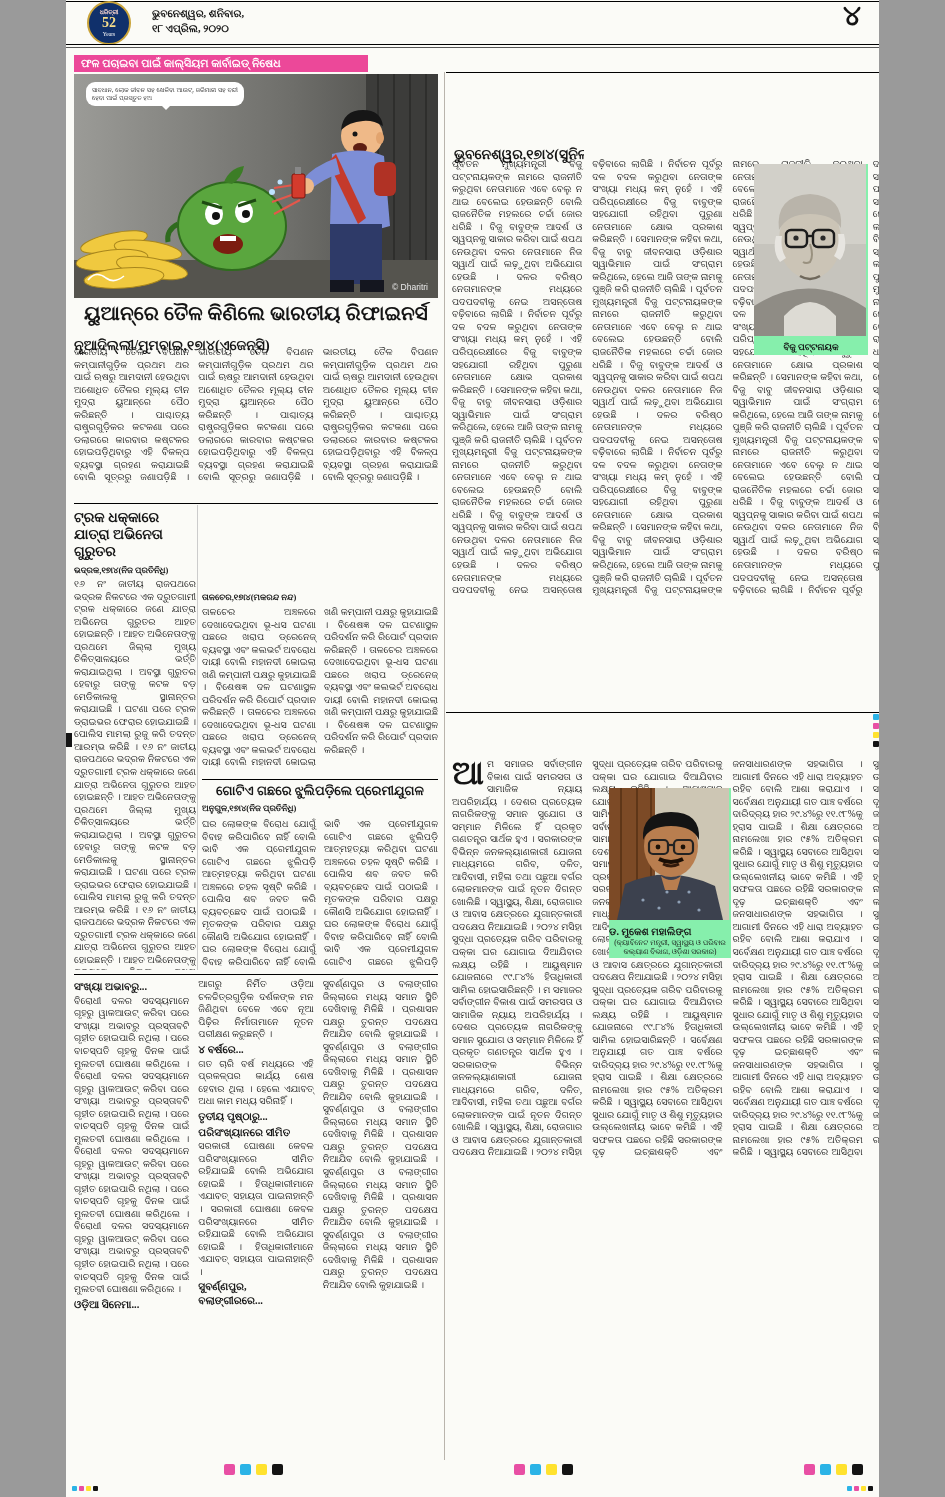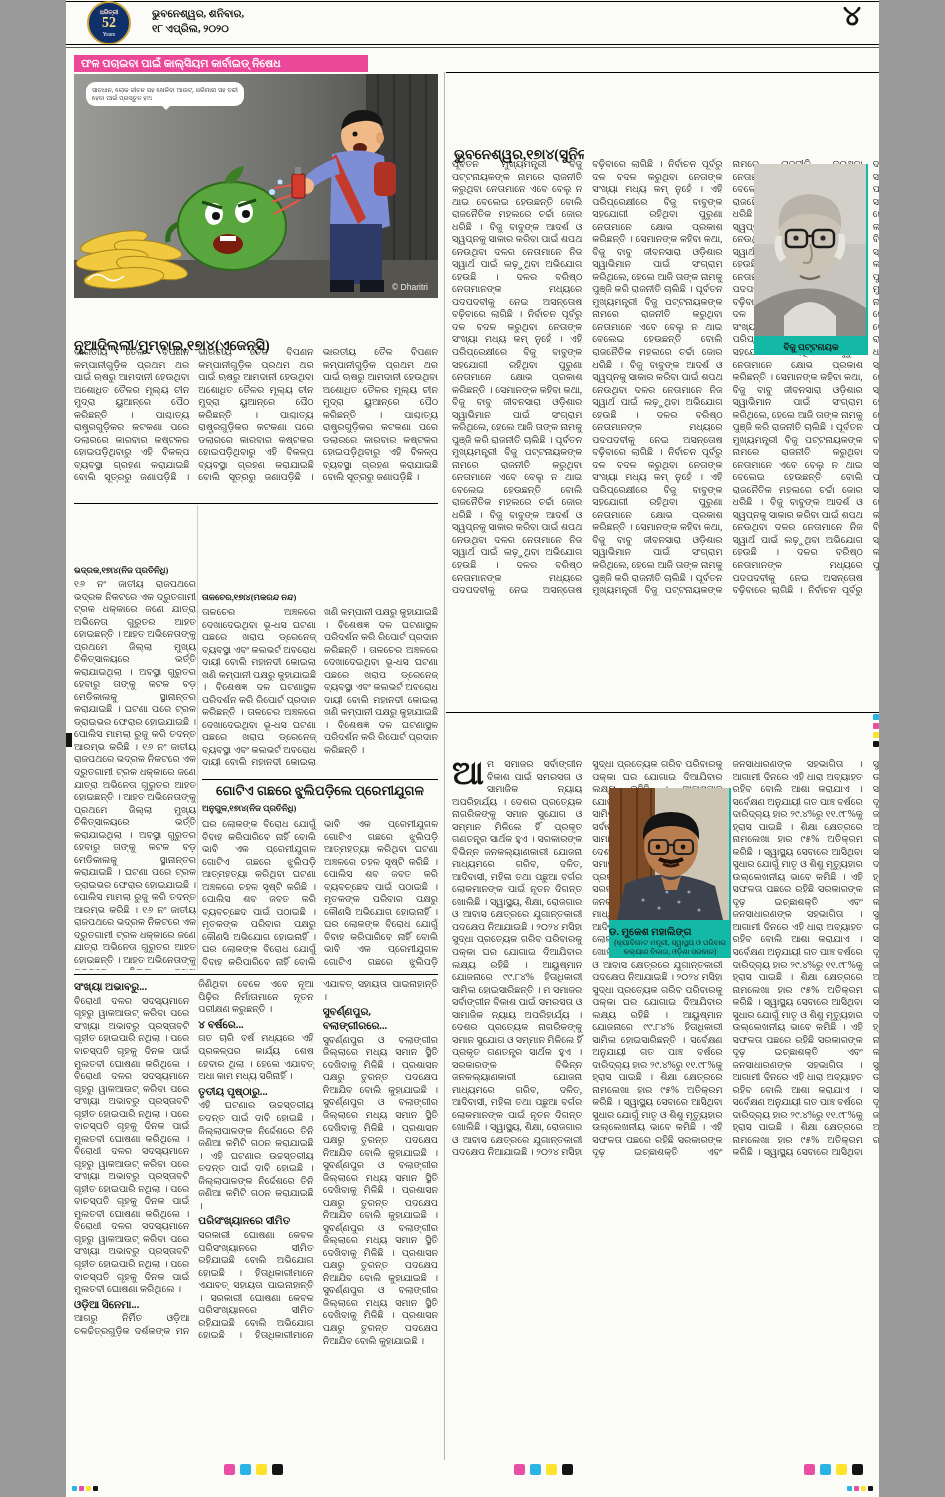--- a/index.html
+++ b/index.html
@@ -19,21 +19,21 @@
 .kicker{position:absolute;left:8px;top:55px;width:294px;height:17px;background:#ec4899;color:#fff;font-size:11px;font-weight:bold;line-height:17px;padding:0 7px;white-space:nowrap;overflow:hidden}
 .cartoon{position:absolute;left:8px;top:74px;width:364px;height:224px;background:#777;overflow:hidden}
 .bubble{position:absolute;left:12px;top:8px;width:158px;background:#fff;border-radius:9px;padding:4px 6px;font-size:6.3px;line-height:1.3;color:#222;text-align:justify}
 .bubble:after{content:"";position:absolute;left:74px;bottom:-10px;border:6px solid transparent;border-top-color:#fff}
 .credit{position:absolute;right:10px;bottom:6px;font-size:8.5px;color:#e9e9e9;font-family:"Liberation Sans",sans-serif}
 
 .dateline{position:absolute;font-size:14px;font-weight:bold;white-space:nowrap;overflow:hidden}
 .body-text{font-size:9.5px;line-height:1.32;text-align:justify;overflow:hidden;word-break:break-word}
 .headline-xl{position:absolute;left:386px;top:78px;width:551px;height:52px;font-size:36px;font-weight:900;text-align:center;white-space:nowrap;overflow:hidden;letter-spacing:-1px}
 .lead-body{position:absolute;left:386px;top:158px;width:551px;height:552px;column-count:4;column-gap:10px}
-.photo-fig{position:absolute;background:#14b8a6;padding:0 0 2px}
+.photo-fig{position:absolute;background:#86efac;padding:0 0 2px}
 .figcap{font-size:9px;font-weight:bold;text-align:center;padding-top:2px}
 .h-yuan{position:absolute;left:8px;top:302px;width:364px;height:27px;font-size:20px;font-weight:900;text-align:center;white-space:nowrap;overflow:hidden}
 .yuan-body{position:absolute;left:8px;top:346px;width:364px;height:156px;column-count:3;column-gap:9px}
 .h-truck{position:absolute;left:8px;top:509px;width:122px;max-height:54px;font-size:14px;line-height:1.22;font-weight:900;overflow:hidden}
 .truck-body{position:absolute;left:8px;top:578px;width:122px;height:392px}
 .h-drain{position:absolute;left:136px;top:542px;width:236px;max-height:48px;font-size:16px;line-height:1.25;font-weight:900;text-align:center;overflow:hidden}
 .drain-body{position:absolute;left:136px;top:606px;width:236px;height:170px;column-count:2;column-gap:8px}
 .h-lovers{position:absolute;left:136px;top:783px;width:236px;height:18px;font-size:13px;font-weight:900;text-align:center;white-space:nowrap;overflow:hidden}
 .lovers-body{position:absolute;left:136px;top:818px;width:236px;height:152px;column-count:2;column-gap:8px}
 .h-opinion{position:absolute;left:386px;top:717px;width:551px;height:38px;font-size:27px;font-weight:900;text-align:center;white-space:nowrap;overflow:hidden}
@@ -164,25 +164,27 @@
       <rect x="59" y="66" width="21" height="17" rx="5" fill="none" stroke="#1c1c1c" stroke-width="2.4"></rect>
       <line x1="53" y1="72" x2="59" y2="72" stroke="#1c1c1c" stroke-width="2.4"></line>
       <circle cx="42" cy="74" r="2.6" fill="#2a2a2a"></circle>
         <circle cx="69" cy="74" r="2.6" fill="#2a2a2a"></circle>
       <path d="M56 80 q4 12 0 18 q-4 2 -7 0" stroke="#99917f" stroke-width="2" fill="none"></path>
       <path d="M46 112 q10 6 20 0" stroke="#6f685b" stroke-width="2.4" fill="none"></path>
     </svg>
     <figcaption class="figcap">ବିଜୁ ପଟ୍ଟନାୟକ</figcaption>
   </figure>
 
+  <h2 class="h-yuan">ୟୁଆନ୍‌ରେ ତୈଳ କିଣିଲେ ଭାରତୀୟ ରିଫାଇନର୍ସ</h2>
   <div class="dateline" style="left:8px;top:338px;width:200px">ନୂଆଦିଲ୍ଲୀ/ମୁମ୍ବାଇ,୧୭ା୪(ଏଜେନ୍ସି)</div>
   <div class="yuan-body body-text">
     <span>ଭାରତୀୟ ତୈଳ ବିପଣନ କମ୍ପାନୀଗୁଡ଼ିକ ପ୍ରଥମ ଥର ପାଇଁ ଋଷରୁ ଆମଦାନୀ ହେଉଥିବା ଅଶୋଧିତ ତୈଳର ମୂଲ୍ୟ ଚୀନ ମୁଦ୍ରା ୟୁଆନ୍‌ରେ ପୈଠ କରିଛନ୍ତି । ପାଶ୍ଚାତ୍ୟ ରାଷ୍ଟ୍ରଗୁଡ଼ିକର କଟକଣା ପରେ ଡଲାରରେ କାରବାର କଷ୍ଟକର ହୋଇପଡ଼ିଥିବାରୁ ଏହି ବିକଳ୍ପ ବ୍ୟବସ୍ଥା ଗ୍ରହଣ କରାଯାଇଛି ବୋଲି ସୂତ୍ରରୁ ଜଣାପଡ଼ିଛି । ଭାରତୀୟ ତୈଳ ବିପଣନ କମ୍ପାନୀଗୁଡ଼ିକ ପ୍ରଥମ ଥର ପାଇଁ ଋଷରୁ ଆମଦାନୀ ହେଉଥିବା ଅଶୋଧିତ ତୈଳର ମୂଲ୍ୟ ଚୀନ ମୁଦ୍ରା ୟୁଆନ୍‌ରେ ପୈଠ କରିଛନ୍ତି । ପାଶ୍ଚାତ୍ୟ ରାଷ୍ଟ୍ରଗୁଡ଼ିକର କଟକଣା ପରେ ଡଲାରରେ କାରବାର କଷ୍ଟକର ହୋଇପଡ଼ିଥିବାରୁ ଏହି ବିକଳ୍ପ ବ୍ୟବସ୍ଥା ଗ୍ରହଣ କରାଯାଇଛି ବୋଲି ସୂତ୍ରରୁ ଜଣାପଡ଼ିଛି । ଭାରତୀୟ ତୈଳ ବିପଣନ କମ୍ପାନୀଗୁଡ଼ିକ ପ୍ରଥମ ଥର ପାଇଁ ଋଷରୁ ଆମଦାନୀ ହେଉଥିବା ଅଶୋଧିତ ତୈଳର ମୂଲ୍ୟ ଚୀନ ମୁଦ୍ରା ୟୁଆନ୍‌ରେ ପୈଠ କରିଛନ୍ତି । ପାଶ୍ଚାତ୍ୟ ରାଷ୍ଟ୍ରଗୁଡ଼ିକର କଟକଣା ପରେ ଡଲାରରେ କାରବାର କଷ୍ଟକର ହୋଇପଡ଼ିଥିବାରୁ ଏହି ବିକଳ୍ପ ବ୍ୟବସ୍ଥା ଗ୍ରହଣ କରାଯାଇଛି ବୋଲି ସୂତ୍ରରୁ ଜଣାପଡ଼ିଛି । </span>
   </div>
 
+  <h3 class="h-truck">ଟ୍ରକ ଧକ୍କାରେ ଯାତ୍ରା ଅଭିନେତା ଗୁରୁତର</h3>
   <div class="dateline" style="left:8px;top:565px;width:122px;font-size:8.5px">ଭଦ୍ରକ,୧୭ା୪(ନିଜ ପ୍ରତିନିଧି)</div>
   <div class="truck-body body-text">
     <span>୧୬ ନଂ ଜାତୀୟ ରାଜପଥରେ ଭଦ୍ରକ ନିକଟରେ ଏକ ଦ୍ରୁତଗାମୀ ଟ୍ରକ ଧକ୍କାରେ ଜଣେ ଯାତ୍ରା ଅଭିନେତା ଗୁରୁତର ଆହତ ହୋଇଛନ୍ତି । ଆହତ ଅଭିନେତାଙ୍କୁ ପ୍ରଥମେ ଜିଲ୍ଲା ମୁଖ୍ୟ ଚିକିତ୍ସାଳୟରେ ଭର୍ତ୍ତି କରାଯାଇଥିଲା । ଅବସ୍ଥା ଗୁରୁତର ହେବାରୁ ତାଙ୍କୁ କଟକ ବଡ଼ ମେଡିକାଲକୁ ସ୍ଥାନାନ୍ତର କରାଯାଇଛି । ଘଟଣା ପରେ ଟ୍ରକ ଡ୍ରାଇଭର ଫେରାର ହୋଇଯାଇଛି । ପୋଲିସ ମାମଲା ରୁଜୁ କରି ତଦନ୍ତ ଆରମ୍ଭ କରିଛି । ୧୬ ନଂ ଜାତୀୟ ରାଜପଥରେ ଭଦ୍ରକ ନିକଟରେ ଏକ ଦ୍ରୁତଗାମୀ ଟ୍ରକ ଧକ୍କାରେ ଜଣେ ଯାତ୍ରା ଅଭିନେତା ଗୁରୁତର ଆହତ ହୋଇଛନ୍ତି । ଆହତ ଅଭିନେତାଙ୍କୁ ପ୍ରଥମେ ଜିଲ୍ଲା ମୁଖ୍ୟ ଚିକିତ୍ସାଳୟରେ ଭର୍ତ୍ତି କରାଯାଇଥିଲା । ଅବସ୍ଥା ଗୁରୁତର ହେବାରୁ ତାଙ୍କୁ କଟକ ବଡ଼ ମେଡିକାଲକୁ ସ୍ଥାନାନ୍ତର କରାଯାଇଛି । ଘଟଣା ପରେ ଟ୍ରକ ଡ୍ରାଇଭର ଫେରାର ହୋଇଯାଇଛି । ପୋଲିସ ମାମଲା ରୁଜୁ କରି ତଦନ୍ତ ଆରମ୍ଭ କରିଛି । ୧୬ ନଂ ଜାତୀୟ ରାଜପଥରେ ଭଦ୍ରକ ନିକଟରେ ଏକ ଦ୍ରୁତଗାମୀ ଟ୍ରକ ଧକ୍କାରେ ଜଣେ ଯାତ୍ରା ଅଭିନେତା ଗୁରୁତର ଆହତ ହୋଇଛନ୍ତି । ଆହତ ଅଭିନେତାଙ୍କୁ ପ୍ରଥମେ ଜିଲ୍ଲା ମୁଖ୍ୟ ଚିକିତ୍ସାଳୟରେ ଭର୍ତ୍ତି କରାଯାଇଥିଲା । ଅବସ୍ଥା ଗୁରୁତର ହେବାରୁ ତାଙ୍କୁ କଟକ ବଡ଼ ମେଡିକାଲକୁ ସ୍ଥାନାନ୍ତର କରାଯାଇଛି । ଘଟଣା ପରେ ଟ୍ରକ ଡ୍ରାଇଭର ଫେରାର ହୋଇଯାଇଛି । ପୋଲିସ ମାମଲା ରୁଜୁ କରି ତଦନ୍ତ ଆରମ୍ଭ କରିଛି । </span>
   </div>
 
   <div class="dateline" style="left:136px;top:592px;width:180px;font-size:8.5px">ତାଳଚେର,୧୭ା୪(ମକରନ୍ଦ ନନ୍ଦ)</div>
   <div class="drain-body body-text">
     <span>ତାଳଚେର ଅଞ୍ଚଳରେ ଦେଖାଦେଇଥିବା ଭୂ-ଧସ ଘଟଣା ପଛରେ ଖରାପ ଡ୍ରେନେଜ୍ ବ୍ୟବସ୍ଥା ଏବଂ କଲଭର୍ଟ ଅବରୋଧ ଦାୟୀ ବୋଲି ମହାନଦୀ କୋଇଲା ଖଣି କମ୍ପାନୀ ପକ୍ଷରୁ କୁହାଯାଇଛି । ବିଶେଷଜ୍ଞ ଦଳ ଘଟଣାସ୍ଥଳ ପରିଦର୍ଶନ କରି ରିପୋର୍ଟ ପ୍ରଦାନ କରିଛନ୍ତି । ତାଳଚେର ଅଞ୍ଚଳରେ ଦେଖାଦେଇଥିବା ଭୂ-ଧସ ଘଟଣା ପଛରେ ଖରାପ ଡ୍ରେନେଜ୍ ବ୍ୟବସ୍ଥା ଏବଂ କଲଭର୍ଟ ଅବରୋଧ ଦାୟୀ ବୋଲି ମହାନଦୀ କୋଇଲା ଖଣି କମ୍ପାନୀ ପକ୍ଷରୁ କୁହାଯାଇଛି । ବିଶେଷଜ୍ଞ ଦଳ ଘଟଣାସ୍ଥଳ ପରିଦର୍ଶନ କରି ରିପୋର୍ଟ ପ୍ରଦାନ କରିଛନ୍ତି । ତାଳଚେର ଅଞ୍ଚଳରେ ଦେଖାଦେଇଥିବା ଭୂ-ଧସ ଘଟଣା ପଛରେ ଖରାପ ଡ୍ରେନେଜ୍ ବ୍ୟବସ୍ଥା ଏବଂ କଲଭର୍ଟ ଅବରୋଧ ଦାୟୀ ବୋଲି ମହାନଦୀ କୋଇଲା ଖଣି କମ୍ପାନୀ ପକ୍ଷରୁ କୁହାଯାଇଛି । ବିଶେଷଜ୍ଞ ଦଳ ଘଟଣାସ୍ଥଳ ପରିଦର୍ଶନ କରି ରିପୋର୍ଟ ପ୍ରଦାନ କରିଛନ୍ତି । </span>
   </div>
 
@@ -231,21 +233,20 @@
   </figure>
 
   <div class="cont-body body-text">
     <div class="subhead">ସଂଖ୍ୟା ଅଭାବରୁ...</div>
     <span>ବିରୋଧୀ ଦଳର ସଦସ୍ୟମାନେ ଗୃହରୁ ୱାକଆଉଟ୍ କରିବା ପରେ ସଂଖ୍ୟା ଅଭାବରୁ ପ୍ରସ୍ତାବଟି ଗୃହୀତ ହୋଇପାରି ନଥିଲା । ପରେ ବାଚସ୍ପତି ଗୃହକୁ ଦିନକ ପାଇଁ ମୁଲତବୀ ଘୋଷଣା କରିଥିଲେ । ବିରୋଧୀ ଦଳର ସଦସ୍ୟମାନେ ଗୃହରୁ ୱାକଆଉଟ୍ କରିବା ପରେ ସଂଖ୍ୟା ଅଭାବରୁ ପ୍ରସ୍ତାବଟି ଗୃହୀତ ହୋଇପାରି ନଥିଲା । ପରେ ବାଚସ୍ପତି ଗୃହକୁ ଦିନକ ପାଇଁ ମୁଲତବୀ ଘୋଷଣା କରିଥିଲେ । ବିରୋଧୀ ଦଳର ସଦସ୍ୟମାନେ ଗୃହରୁ ୱାକଆଉଟ୍ କରିବା ପରେ ସଂଖ୍ୟା ଅଭାବରୁ ପ୍ରସ୍ତାବଟି ଗୃହୀତ ହୋଇପାରି ନଥିଲା । ପରେ ବାଚସ୍ପତି ଗୃହକୁ ଦିନକ ପାଇଁ ମୁଲତବୀ ଘୋଷଣା କରିଥିଲେ । ବିରୋଧୀ ଦଳର ସଦସ୍ୟମାନେ ଗୃହରୁ ୱାକଆଉଟ୍ କରିବା ପରେ ସଂଖ୍ୟା ଅଭାବରୁ ପ୍ରସ୍ତାବଟି ଗୃହୀତ ହୋଇପାରି ନଥିଲା । ପରେ ବାଚସ୍ପତି ଗୃହକୁ ଦିନକ ପାଇଁ ମୁଲତବୀ ଘୋଷଣା କରିଥିଲେ । </span>
     <div class="subhead">ଓଡ଼ିଆ ସିନେମା...</div>
     <span>ଆଗରୁ ନିର୍ମିତ ଓଡ଼ିଆ ଚଳଚ୍ଚିତ୍ରଗୁଡ଼ିକ ଦର୍ଶକଙ୍କ ମନ ଜିଣିଥିବା ବେଳେ ଏବେ ନୂଆ ପିଢ଼ିର ନିର୍ମାତାମାନେ ନୂତନ ପରୀକ୍ଷଣ କରୁଛନ୍ତି । </span>
     <div class="subhead">୪ ବର୍ଷରେ...</div>
     <span>ଗତ ଚାରି ବର୍ଷ ମଧ୍ୟରେ ଏହି ପ୍ରକଳ୍ପର କାର୍ଯ୍ୟ ଶେଷ ହେବାର ଥିଲା । ହେଲେ ଏଯାବତ୍ ଅଧା କାମ ମଧ୍ୟ ସରିନାହିଁ । </span>
     <div class="subhead">ତୃତୀୟ ପୃଷ୍ଠାରୁ...</div>
-    <span>ଏହି ଘଟଣାର ଉଚ୍ଚସ୍ତରୀୟ ତଦନ୍ତ ପାଇଁ ଦାବି ହୋଇଛି । ଜିଲ୍ଲାପାଳଙ୍କ ନିର୍ଦ୍ଦେଶରେ ତିନି ଜଣିଆ କମିଟି ଗଠନ କରାଯାଇଛି । ଏହି ଘଟଣାର ଉଚ୍ଚସ୍ତରୀୟ ତଦନ୍ତ ପାଇଁ ଦାବି ହୋଇଛି । ଜିଲ୍ଲାପାଳଙ୍କ ନିର୍ଦ୍ଦେଶରେ ତିନି ଜଣିଆ କମିଟି ଗଠନ କରାଯାଇଛି । </span>
     <div class="subhead">ପରିସଂଖ୍ୟାନରେ ସୀମିତ</div>
     <span>ସରକାରୀ ଘୋଷଣା କେବଳ ପରିସଂଖ୍ୟାନରେ ସୀମିତ ରହିଯାଇଛି ବୋଲି ଅଭିଯୋଗ ହୋଇଛି । ହିତାଧିକାରୀମାନେ ଏଯାବତ୍ ସହାୟତା ପାଇନାହାନ୍ତି । ସରକାରୀ ଘୋଷଣା କେବଳ ପରିସଂଖ୍ୟାନରେ ସୀମିତ ରହିଯାଇଛି ବୋଲି ଅଭିଯୋଗ ହୋଇଛି । ହିତାଧିକାରୀମାନେ ଏଯାବତ୍ ସହାୟତା ପାଇନାହାନ୍ତି । </span>
     <div class="subhead">ସୁବର୍ଣ୍ଣପୁର, ବଲାଙ୍ଗୀରରେ...</div>
     <span>ସୁବର୍ଣ୍ଣପୁର ଓ ବଲାଙ୍ଗୀର ଜିଲ୍ଲାରେ ମଧ୍ୟ ସମାନ ସ୍ଥିତି ଦେଖିବାକୁ ମିଳିଛି । ପ୍ରଶାସନ ପକ୍ଷରୁ ତୁରନ୍ତ ପଦକ୍ଷେପ ନିଆଯିବ ବୋଲି କୁହାଯାଇଛି । ସୁବର୍ଣ୍ଣପୁର ଓ ବଲାଙ୍ଗୀର ଜିଲ୍ଲାରେ ମଧ୍ୟ ସମାନ ସ୍ଥିତି ଦେଖିବାକୁ ମିଳିଛି । ପ୍ରଶାସନ ପକ୍ଷରୁ ତୁରନ୍ତ ପଦକ୍ଷେପ ନିଆଯିବ ବୋଲି କୁହାଯାଇଛି । ସୁବର୍ଣ୍ଣପୁର ଓ ବଲାଙ୍ଗୀର ଜିଲ୍ଲାରେ ମଧ୍ୟ ସମାନ ସ୍ଥିତି ଦେଖିବାକୁ ମିଳିଛି । ପ୍ରଶାସନ ପକ୍ଷରୁ ତୁରନ୍ତ ପଦକ୍ଷେପ ନିଆଯିବ ବୋଲି କୁହାଯାଇଛି । ସୁବର୍ଣ୍ଣପୁର ଓ ବଲାଙ୍ଗୀର ଜିଲ୍ଲାରେ ମଧ୍ୟ ସମାନ ସ୍ଥିତି ଦେଖିବାକୁ ମିଳିଛି । ପ୍ରଶାସନ ପକ୍ଷରୁ ତୁରନ୍ତ ପଦକ୍ଷେପ ନିଆଯିବ ବୋଲି କୁହାଯାଇଛି । ସୁବର୍ଣ୍ଣପୁର ଓ ବଲାଙ୍ଗୀର ଜିଲ୍ଲାରେ ମଧ୍ୟ ସମାନ ସ୍ଥିତି ଦେଖିବାକୁ ମିଳିଛି । ପ୍ରଶାସନ ପକ୍ଷରୁ ତୁରନ୍ତ ପଦକ୍ଷେପ ନିଆଯିବ ବୋଲି କୁହାଯାଇଛି । </span>
   </div>
 
   <div class="regrow" style="left:158px">
     <div class="regsq m"></div>
     <div class="regsq c"></div>
     <div class="regsq y"></div>

